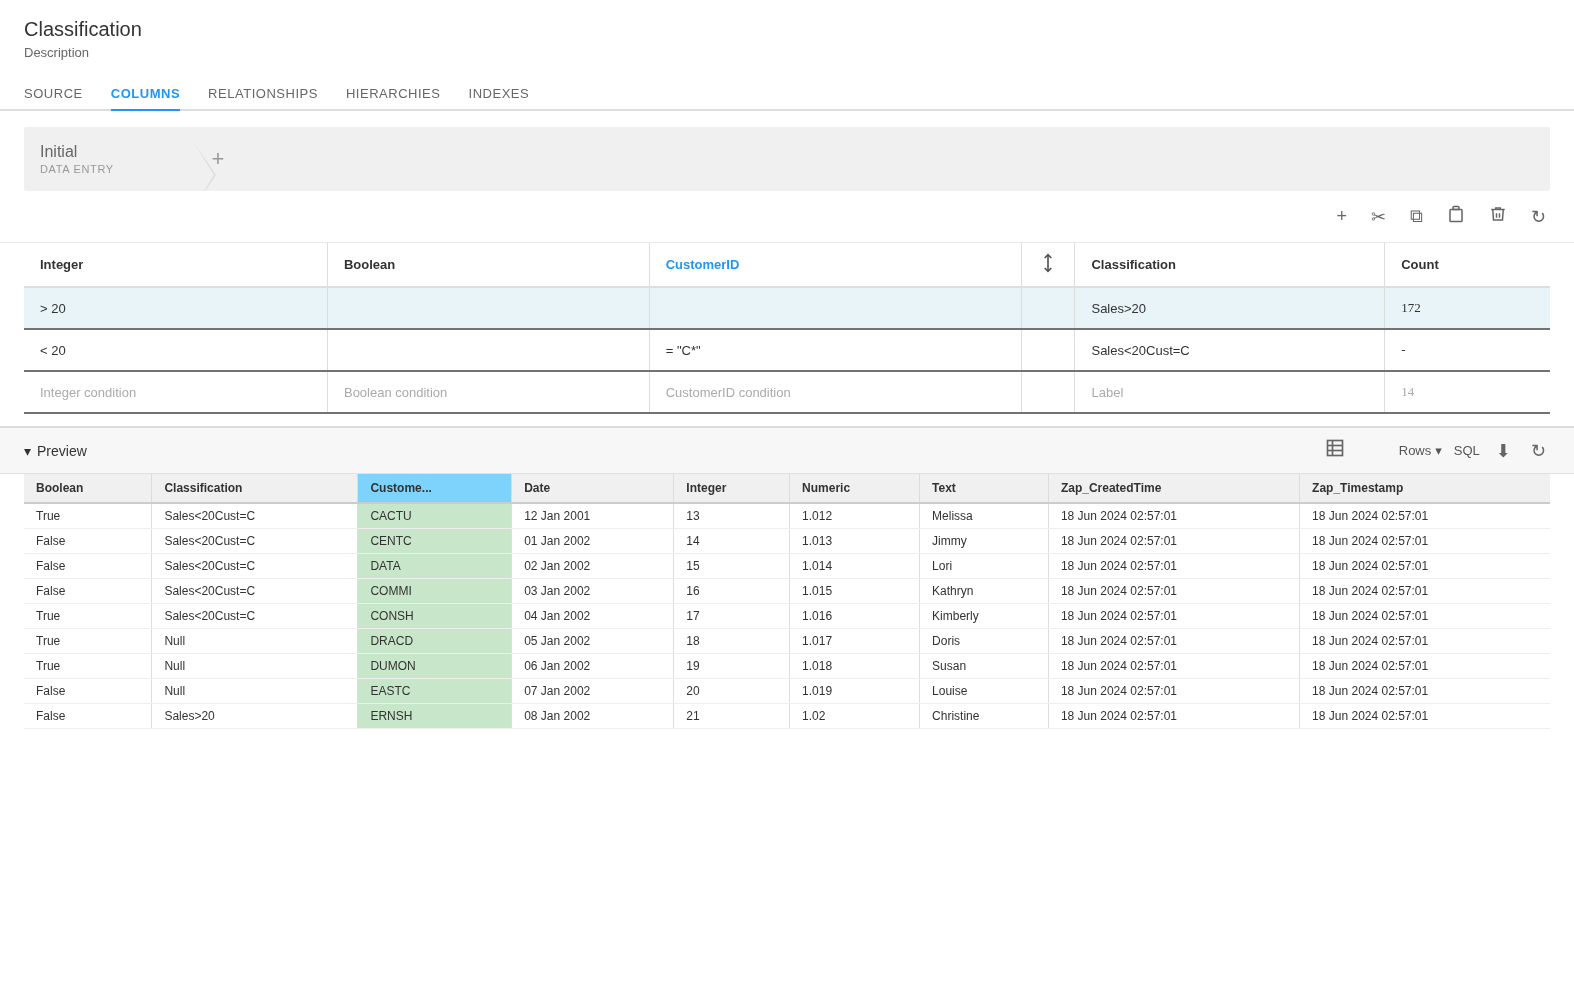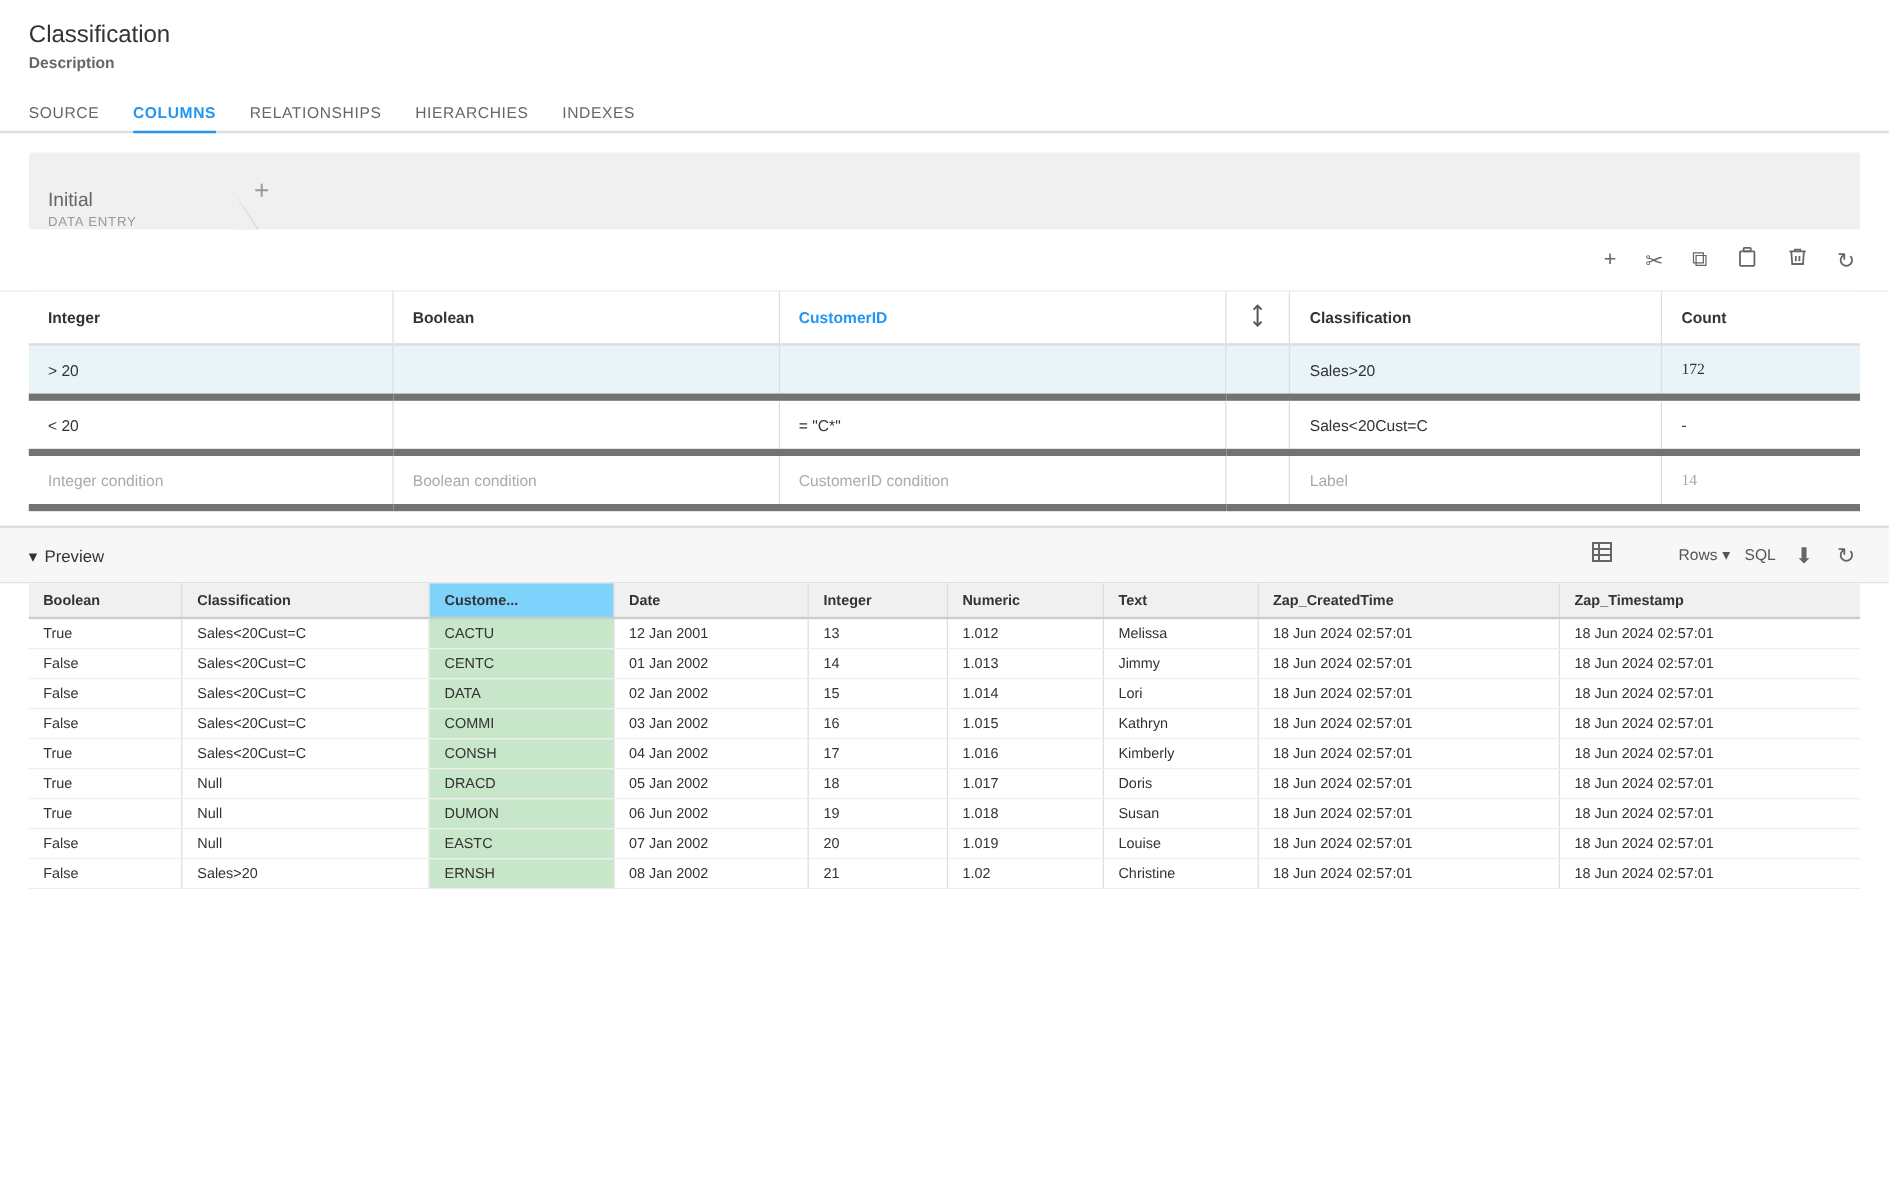--- a/index.html
+++ b/index.html
@@ -1,26 +1,26 @@
 <!DOCTYPE html>
 <html><head>
   <meta charset="utf-8">
   <style>
     * { box-sizing: border-box; margin: 0; padding: 0; }
     body { font-family: Arial, sans-serif; background: #fff; color: #333; font-size: 13px; overflow: hidden; width: 1574px; min-height: 986px; }
 
     .page-header { padding: 18px 24px 6px 24px; }
     .page-title { font-size: 20px; font-weight: 400; color: #333; }
-    .page-desc { font-size: 13px; color: #666; margin-top: 4px; font-weight: bold; }
+    .page-desc { font-size: 13px; color: #666; margin-top: 4px; }
 
     .nav-tabs { display: flex; align-items: flex-end; padding: 0 24px; border-bottom: 2px solid #ddd; margin-top: 10px; gap: 28px; }
     .nav-tab { padding: 10px 0 8px 0; font-size: 13px; color: #666; cursor: pointer; border-bottom: 2px solid transparent; margin-bottom: -2px; text-transform: uppercase; letter-spacing: 0.04em; }
     .nav-tab.active { color: #2196F3; border-bottom: 2px solid #2196F3; font-weight: 600; }
 
-    .steps-bar { background: #f0f0f0; padding: 0; display: flex; align-items: flex-end; margin: 16px 24px 0 24px; border-radius: 2px; overflow: hidden; height: 64px; }
+    .steps-bar { background: #f0f0f0; padding: 0; display: flex; align-items: center; margin: 16px 24px 0 24px; border-radius: 2px; overflow: hidden; height: 64px; }
 
     .step { display: flex; flex-direction: column; justify-content: center; padding: 0 20px 0 24px; position: relative; cursor: pointer; min-width: 170px; }
     .step::after {
       content: '';
       position: absolute;
       right: -20px;
       top: 0;
       width: 0;
       height: 0;
       border-top: 32px solid transparent;
@@ -80,21 +80,21 @@
       padding: 10px 16px;
       text-align: left;
       font-weight: 600;
       font-size: 13px;
       color: #333;
     }
     .classification-table th.link { color: #2196F3; cursor: pointer; }
     .classification-table th:last-child { border-right: none; }
     .classification-table td {
       padding: 12px 16px;
-      border-bottom: 6px solid #737373;
+      border-bottom: 2px solid #737373;
       border-right: 1px solid #ddd;
       font-size: 13px;
       color: #333;
     }
     .classification-table td:last-child { border-right: none; font-family: Liberation Serif, serif; }
     .classification-table tr.row-highlight td { background: #e8f4f8; }
     .classification-table tr.row-placeholder td { color: #aaa; font-style: normal; }
 
     .table-container { padding: 0 24px; }
 
@@ -332,21 +332,21 @@
             <td>18</td>
             <td>1.017</td>
             <td>Doris</td>
             <td>18 Jun 2024 02:57:01</td>
             <td>18 Jun 2024 02:57:01</td>
           </tr>
           <tr>
             <td>True</td>
             <td>Null</td>
             <td class="highlighted">DUMON</td>
-            <td>06 Jun 2002</td>
+            <td>06 Jan 2002</td>
             <td>19</td>
             <td>1.018</td>
             <td>Susan</td>
             <td>18 Jun 2024 02:57:01</td>
             <td>18 Jun 2024 02:57:01</td>
           </tr>
           <tr>
             <td>False</td>
             <td>Null</td>
             <td class="highlighted">EASTC</td>

